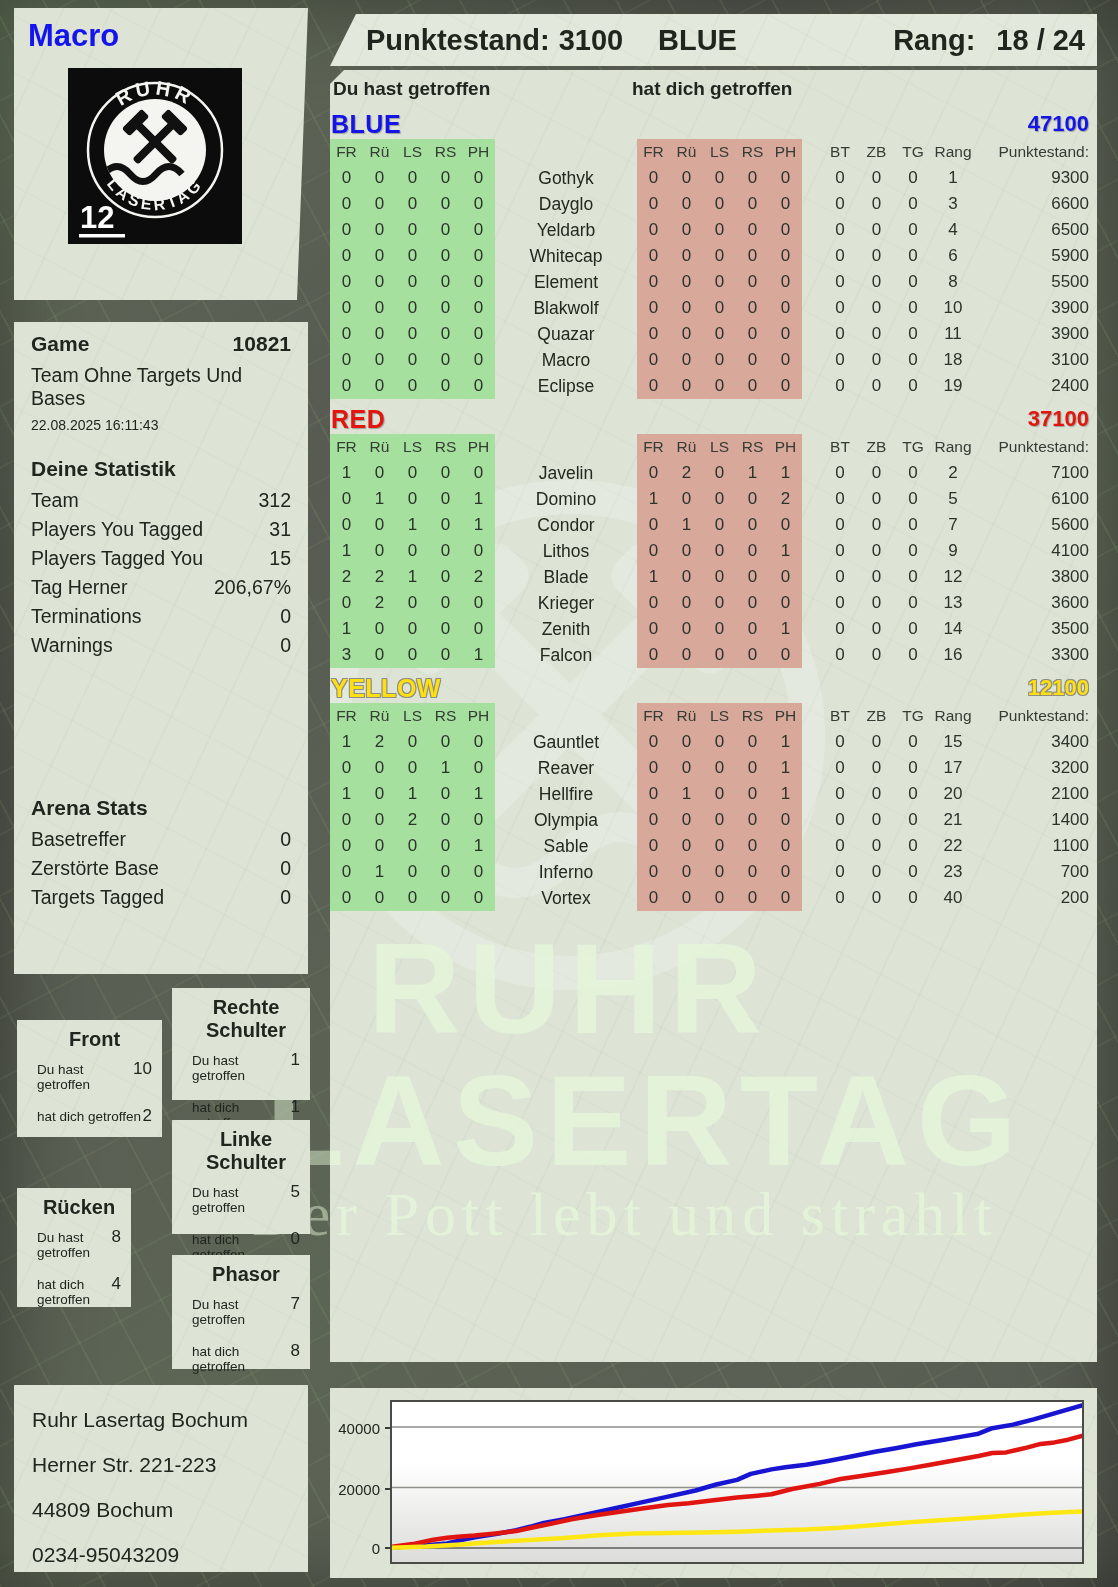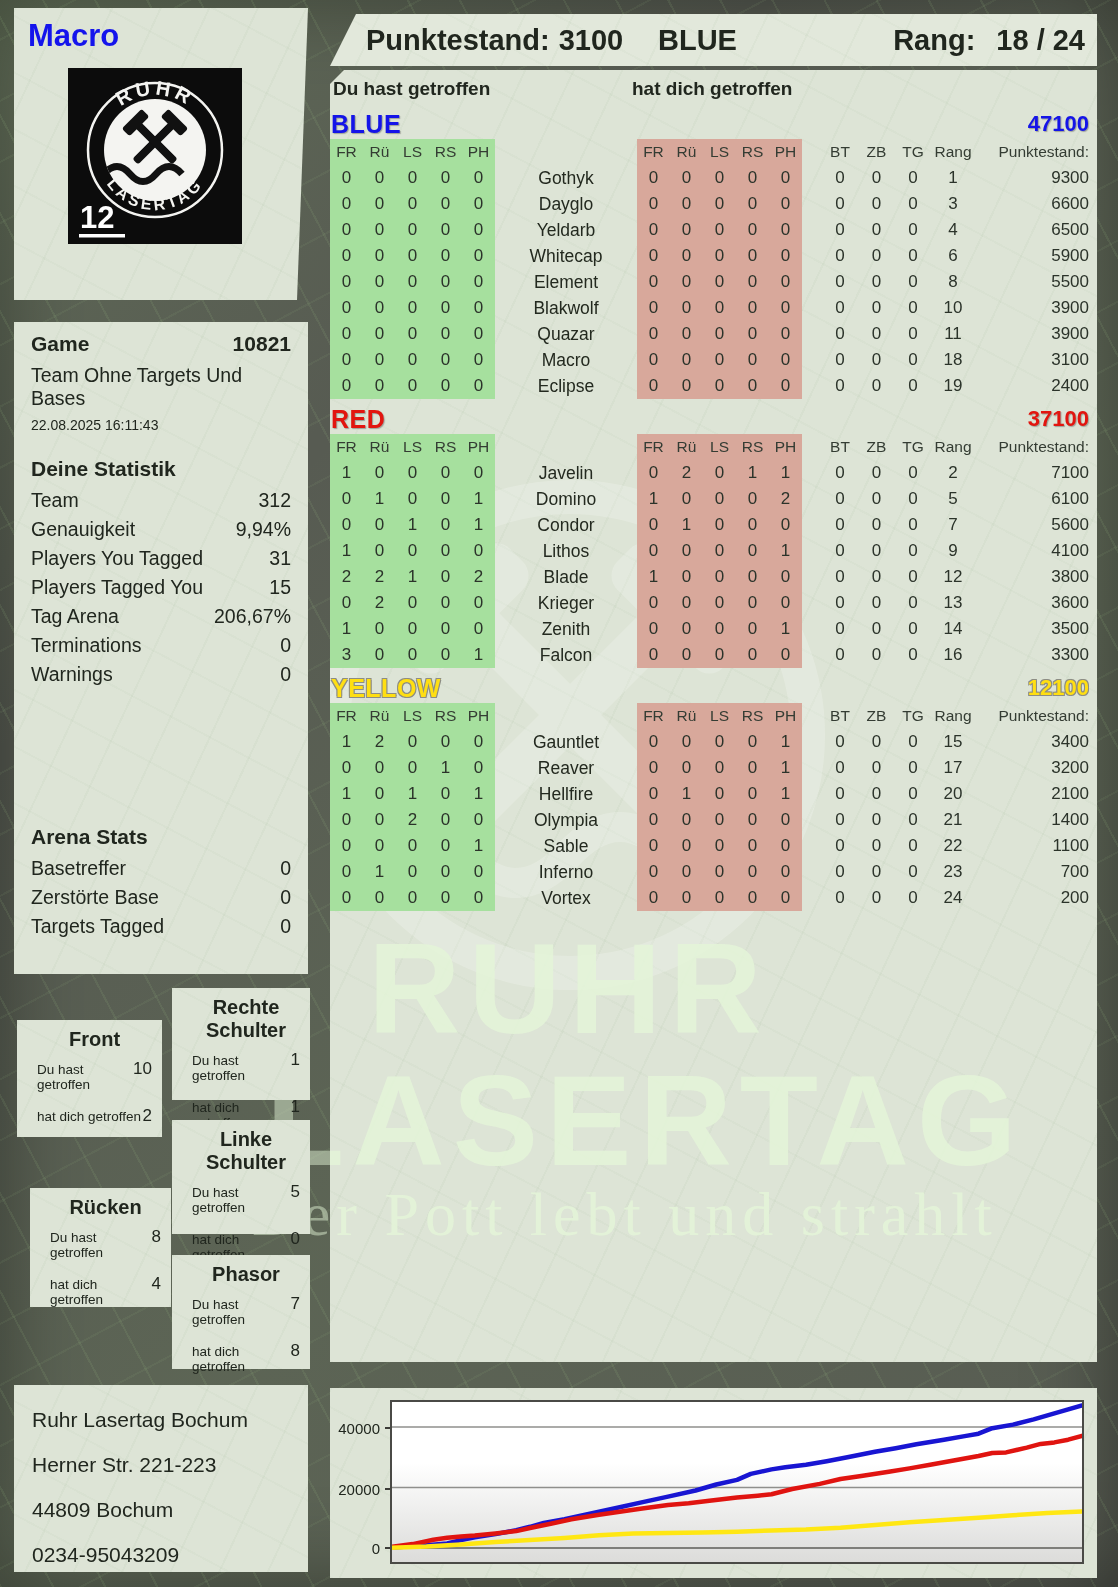--- a/index.html
+++ b/index.html
@@ -42,21 +42,21 @@
   .game-date{font-size:14px;margin-top:7px;}
   .section-title{font-weight:700;font-size:21px;margin-top:24px;}
   .stat-row{display:flex;justify-content:space-between;font-size:19.5px;line-height:29px;}
   .stat-rows{margin-top:5px;}
   .arena-title{margin-top:136px;}
   
   .zone-box{box-sizing:border-box;padding:4px 10px 0 20px;}
   #box-rechte{left:172px;top:988px;width:138px;height:112px;}
   #box-front{left:17px;top:1020px;width:145px;height:117px;}
   #box-linke{left:172px;top:1120px;width:138px;height:114px;}
-  #box-ruecken{left:30px;top:1188px;width:141px;height:119px;}
+  #box-ruecken{left:17px;top:1188px;width:114px;height:119px;}
   #box-phasor{left:172px;top:1255px;width:138px;height:114px;}
   .zone-title{text-align:center;font-weight:700;font-size:20px;margin-top:4px;}
   .zone-row{display:flex;justify-content:space-between;align-items:baseline;margin-top:8px;}
   .zone-row.second{margin-top:14px;}
   .zone-label{font-size:13.5px;}
   .zone-value{font-size:17px;}
   
   #panel-address{left:14px;top:1385px;width:294px;height:187px;box-sizing:border-box;padding:12px 18px;}
   .addr-line{font-size:21px;line-height:45px;white-space:nowrap;}
   
@@ -152,33 +152,29 @@
       </div>
       <div class="game-mode">Team Ohne Targets Und Bases</div>
       <div class="game-date">22.08.2025 16:11:43</div>
       <div class="section-title">Deine Statistik</div>
       <div class="stat-rows">
           <div class="stat-row">
             <span class="stat-label">Team</span>
             <span class="stat-value">312</span>
           </div>
           <div class="stat-row">
-            <span class="stat-label">Genauigkeit</span>
-            <span class="stat-value">9,94%</span>
-          </div>
-          <div class="stat-row">
             <span class="stat-label">Players You Tagged</span>
             <span class="stat-value">31</span>
           </div>
           <div class="stat-row">
             <span class="stat-label">Players Tagged You</span>
             <span class="stat-value">15</span>
           </div>
           <div class="stat-row">
-            <span class="stat-label">Tag Arena</span>
+            <span class="stat-label">Tag Herner</span>
             <span class="stat-value">206,67%</span>
           </div>
           <div class="stat-row">
             <span class="stat-label">Terminations</span>
             <span class="stat-value">0</span>
           </div>
           <div class="stat-row">
             <span class="stat-label">Warnings</span>
             <span class="stat-value">0</span>
           </div>
@@ -764,21 +760,21 @@
               <div class="sg-cell name">Vortex</div>
               <div class="sg-cell red">0</div>
               <div class="sg-cell red">0</div>
               <div class="sg-cell red">0</div>
               <div class="sg-cell red">0</div>
               <div class="sg-cell red">0</div>
               <div class="sg-cell gap"></div>
               <div class="sg-cell">0</div>
               <div class="sg-cell">0</div>
               <div class="sg-cell">0</div>
-              <div class="sg-cell">24</div>
+              <div class="sg-cell">40</div>
               <div class="sg-cell punkte">200</div>
             </div>
           </div>
         </div>
     </div>
   </div>
 
   <div class="panel" id="panel-chart">
     <div class="y-tick-label" style="left:0;top:32px;">40000</div>
     <div class="y-tick-label" style="left:0;top:93px;">20000</div>

